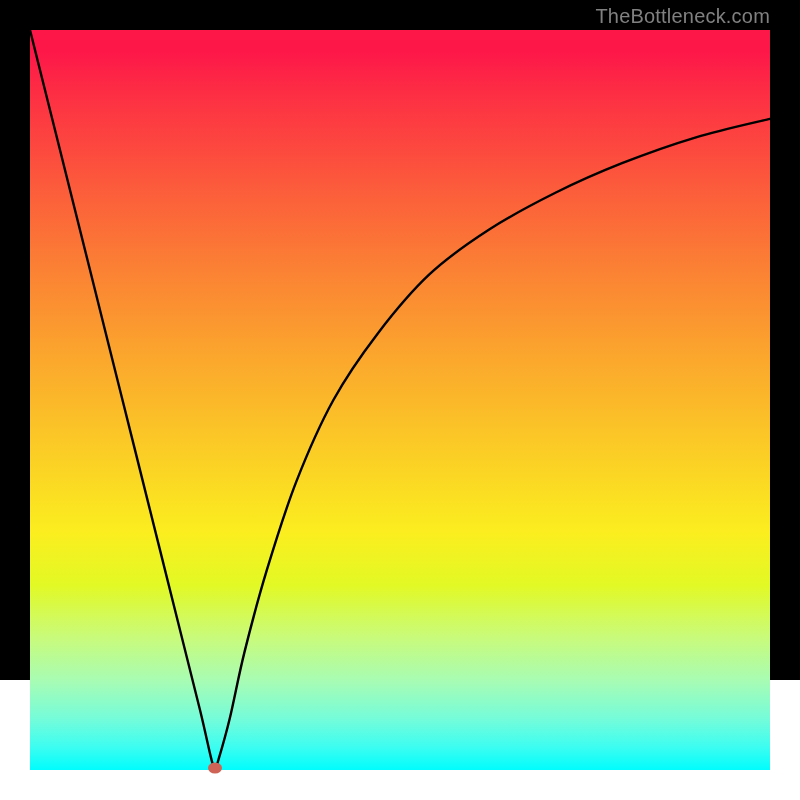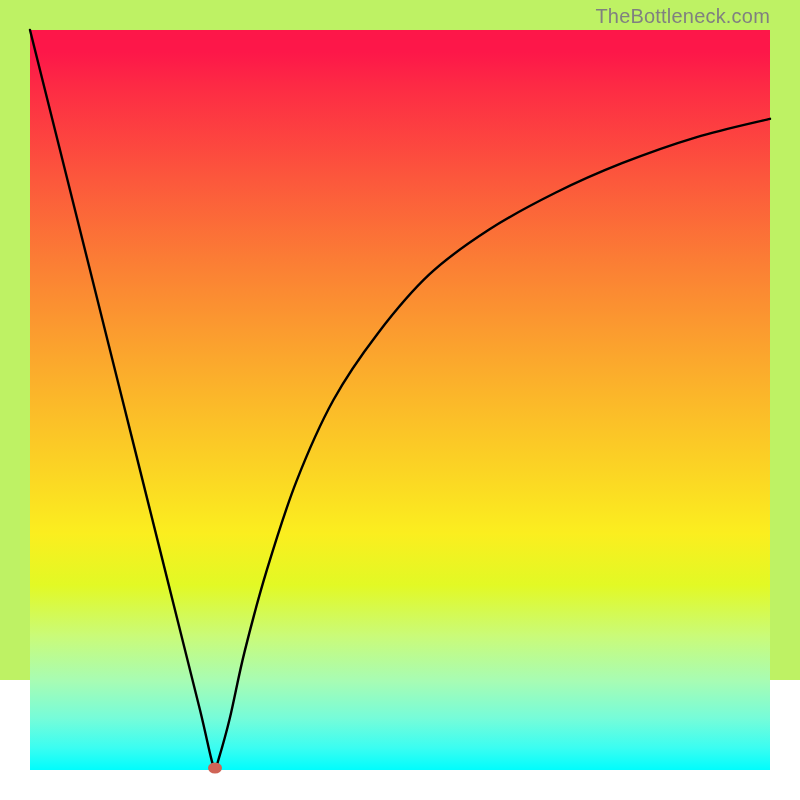--- a/index.html
+++ b/index.html
@@ -7,21 +7,21 @@
     padding: 0;
     width: 800px;
     height: 800px;
     overflow: hidden;
     font-family: Arial, Helvetica, sans-serif;
   }
   .frame {
     position: relative;
     width: 800px;
     height: 680px;
-    background: #bef264;
+    background: #000000;
     box-sizing: border-box;
   }
   .plot-area {
     position: absolute;
     left: 30px;
     top: 30px;
     width: 740px;
     height: 740px;
   }
   .gradient-bg {

